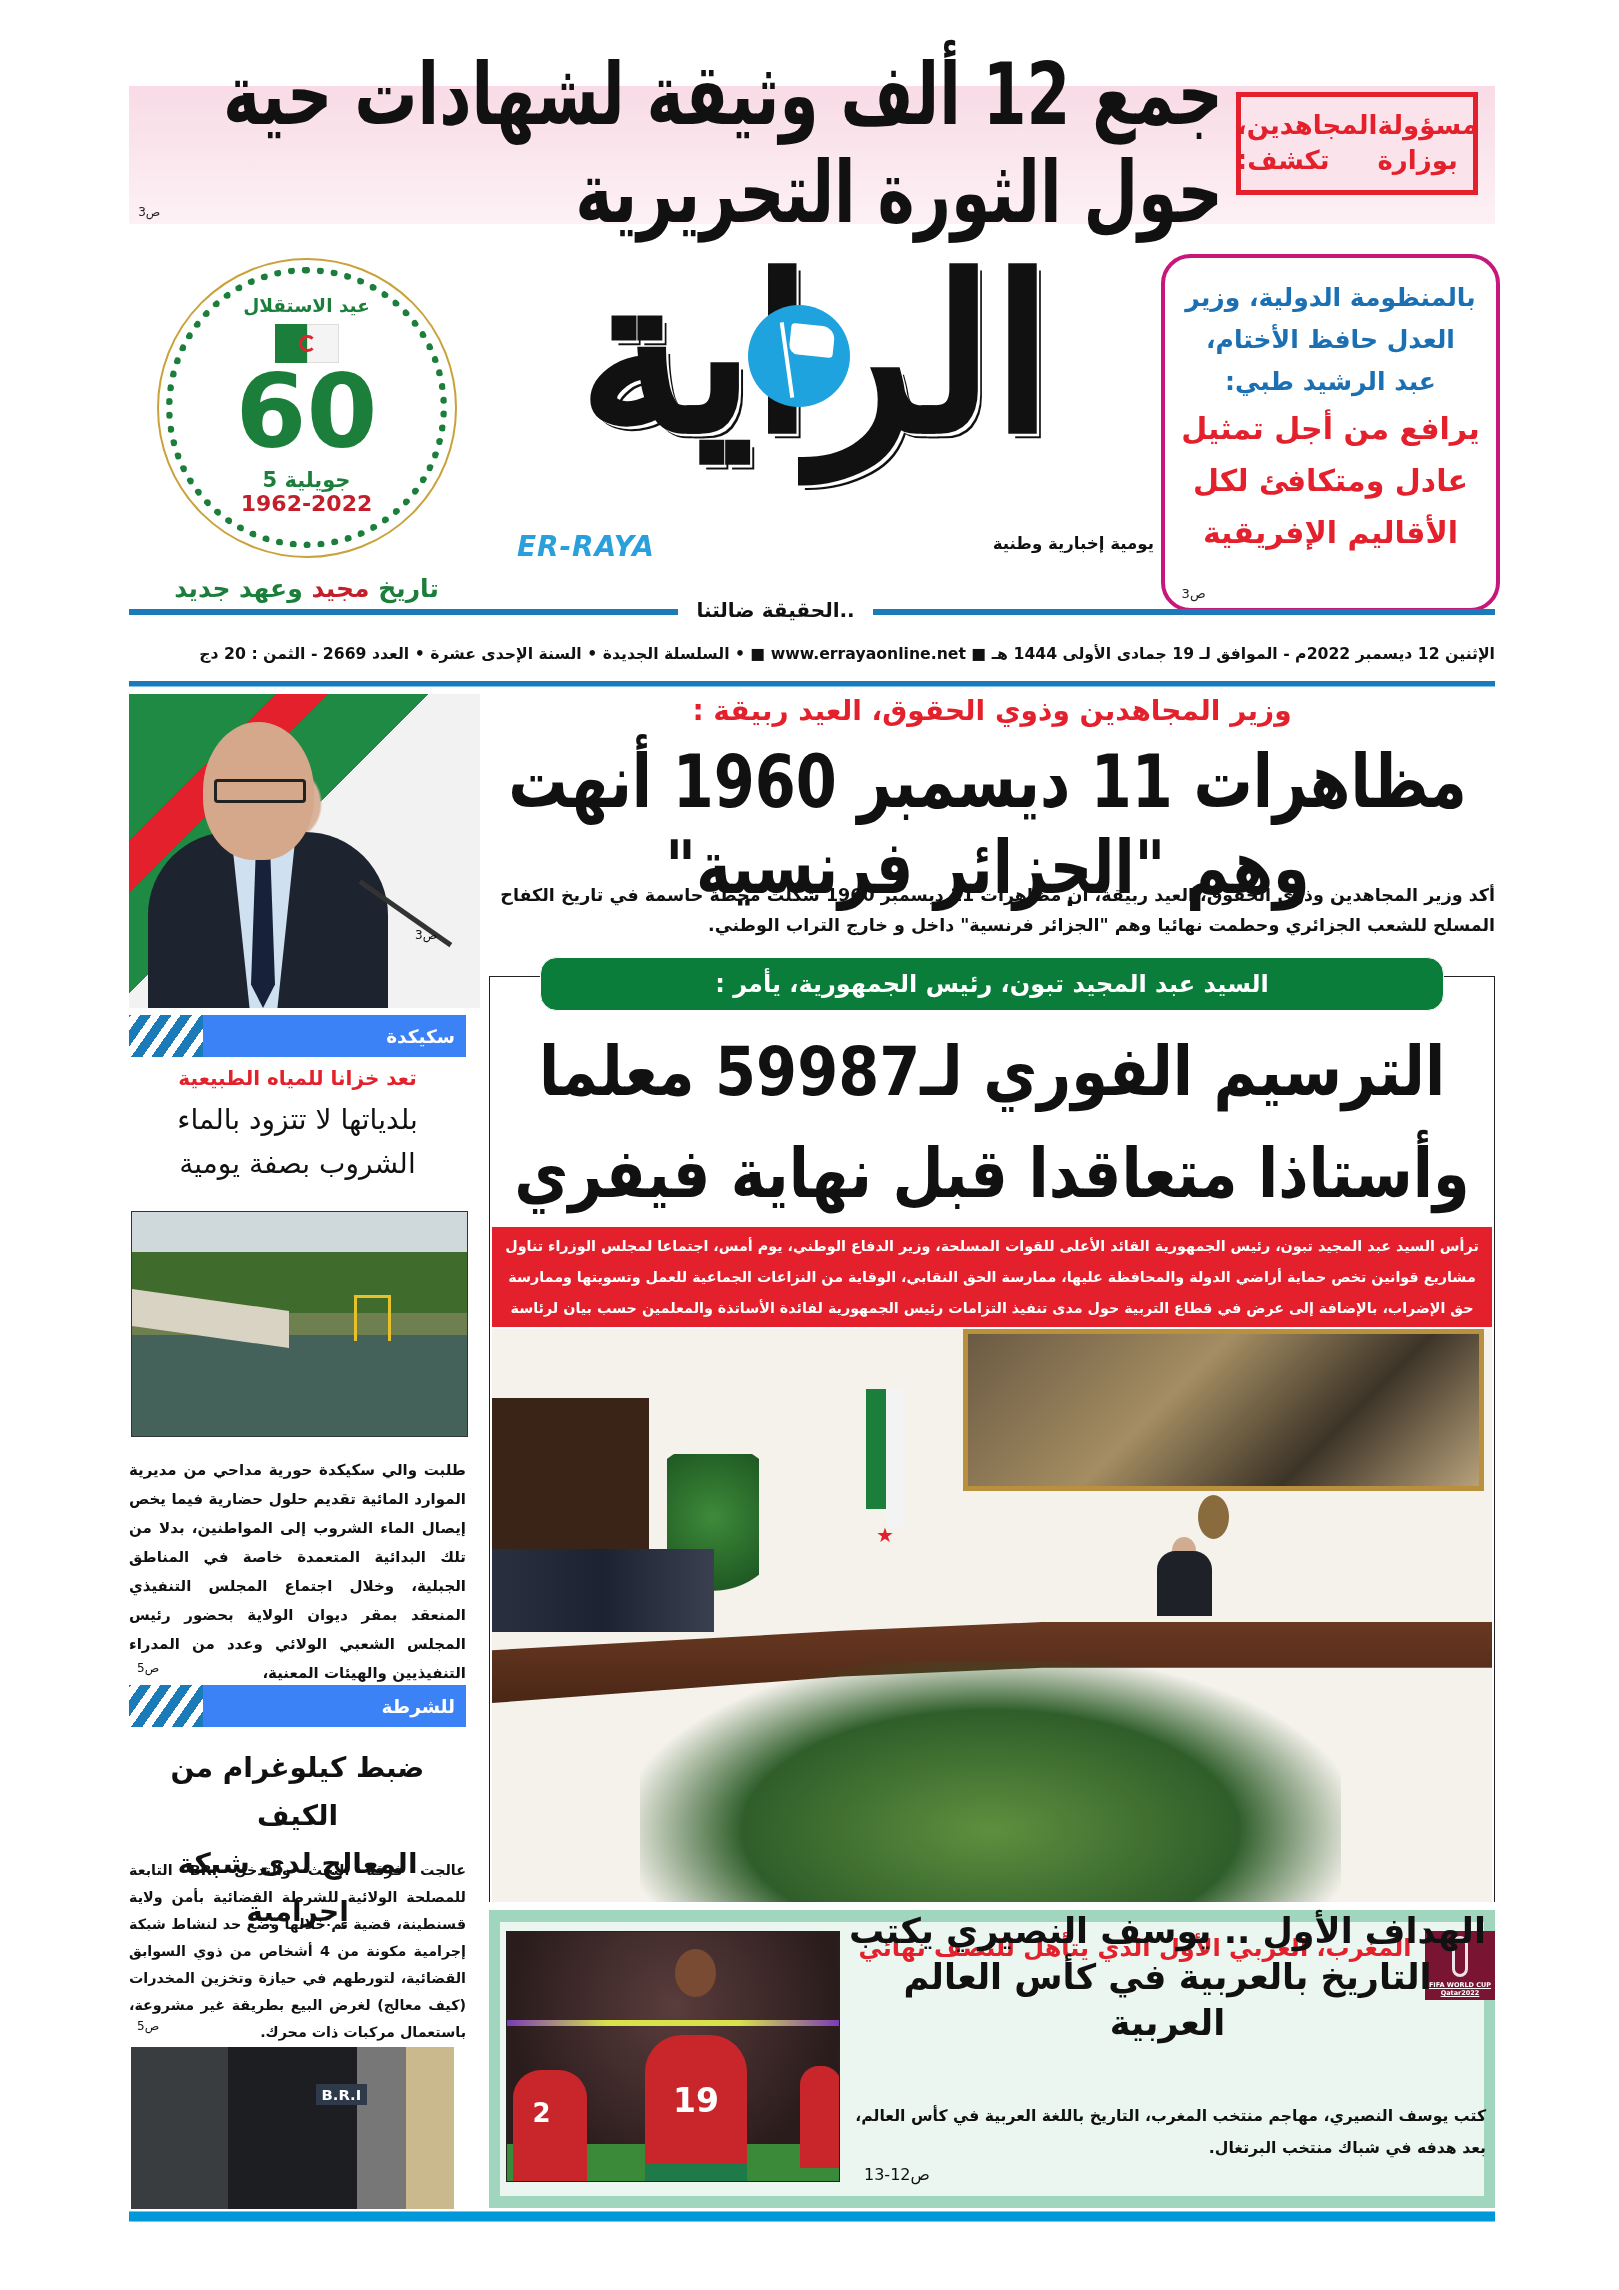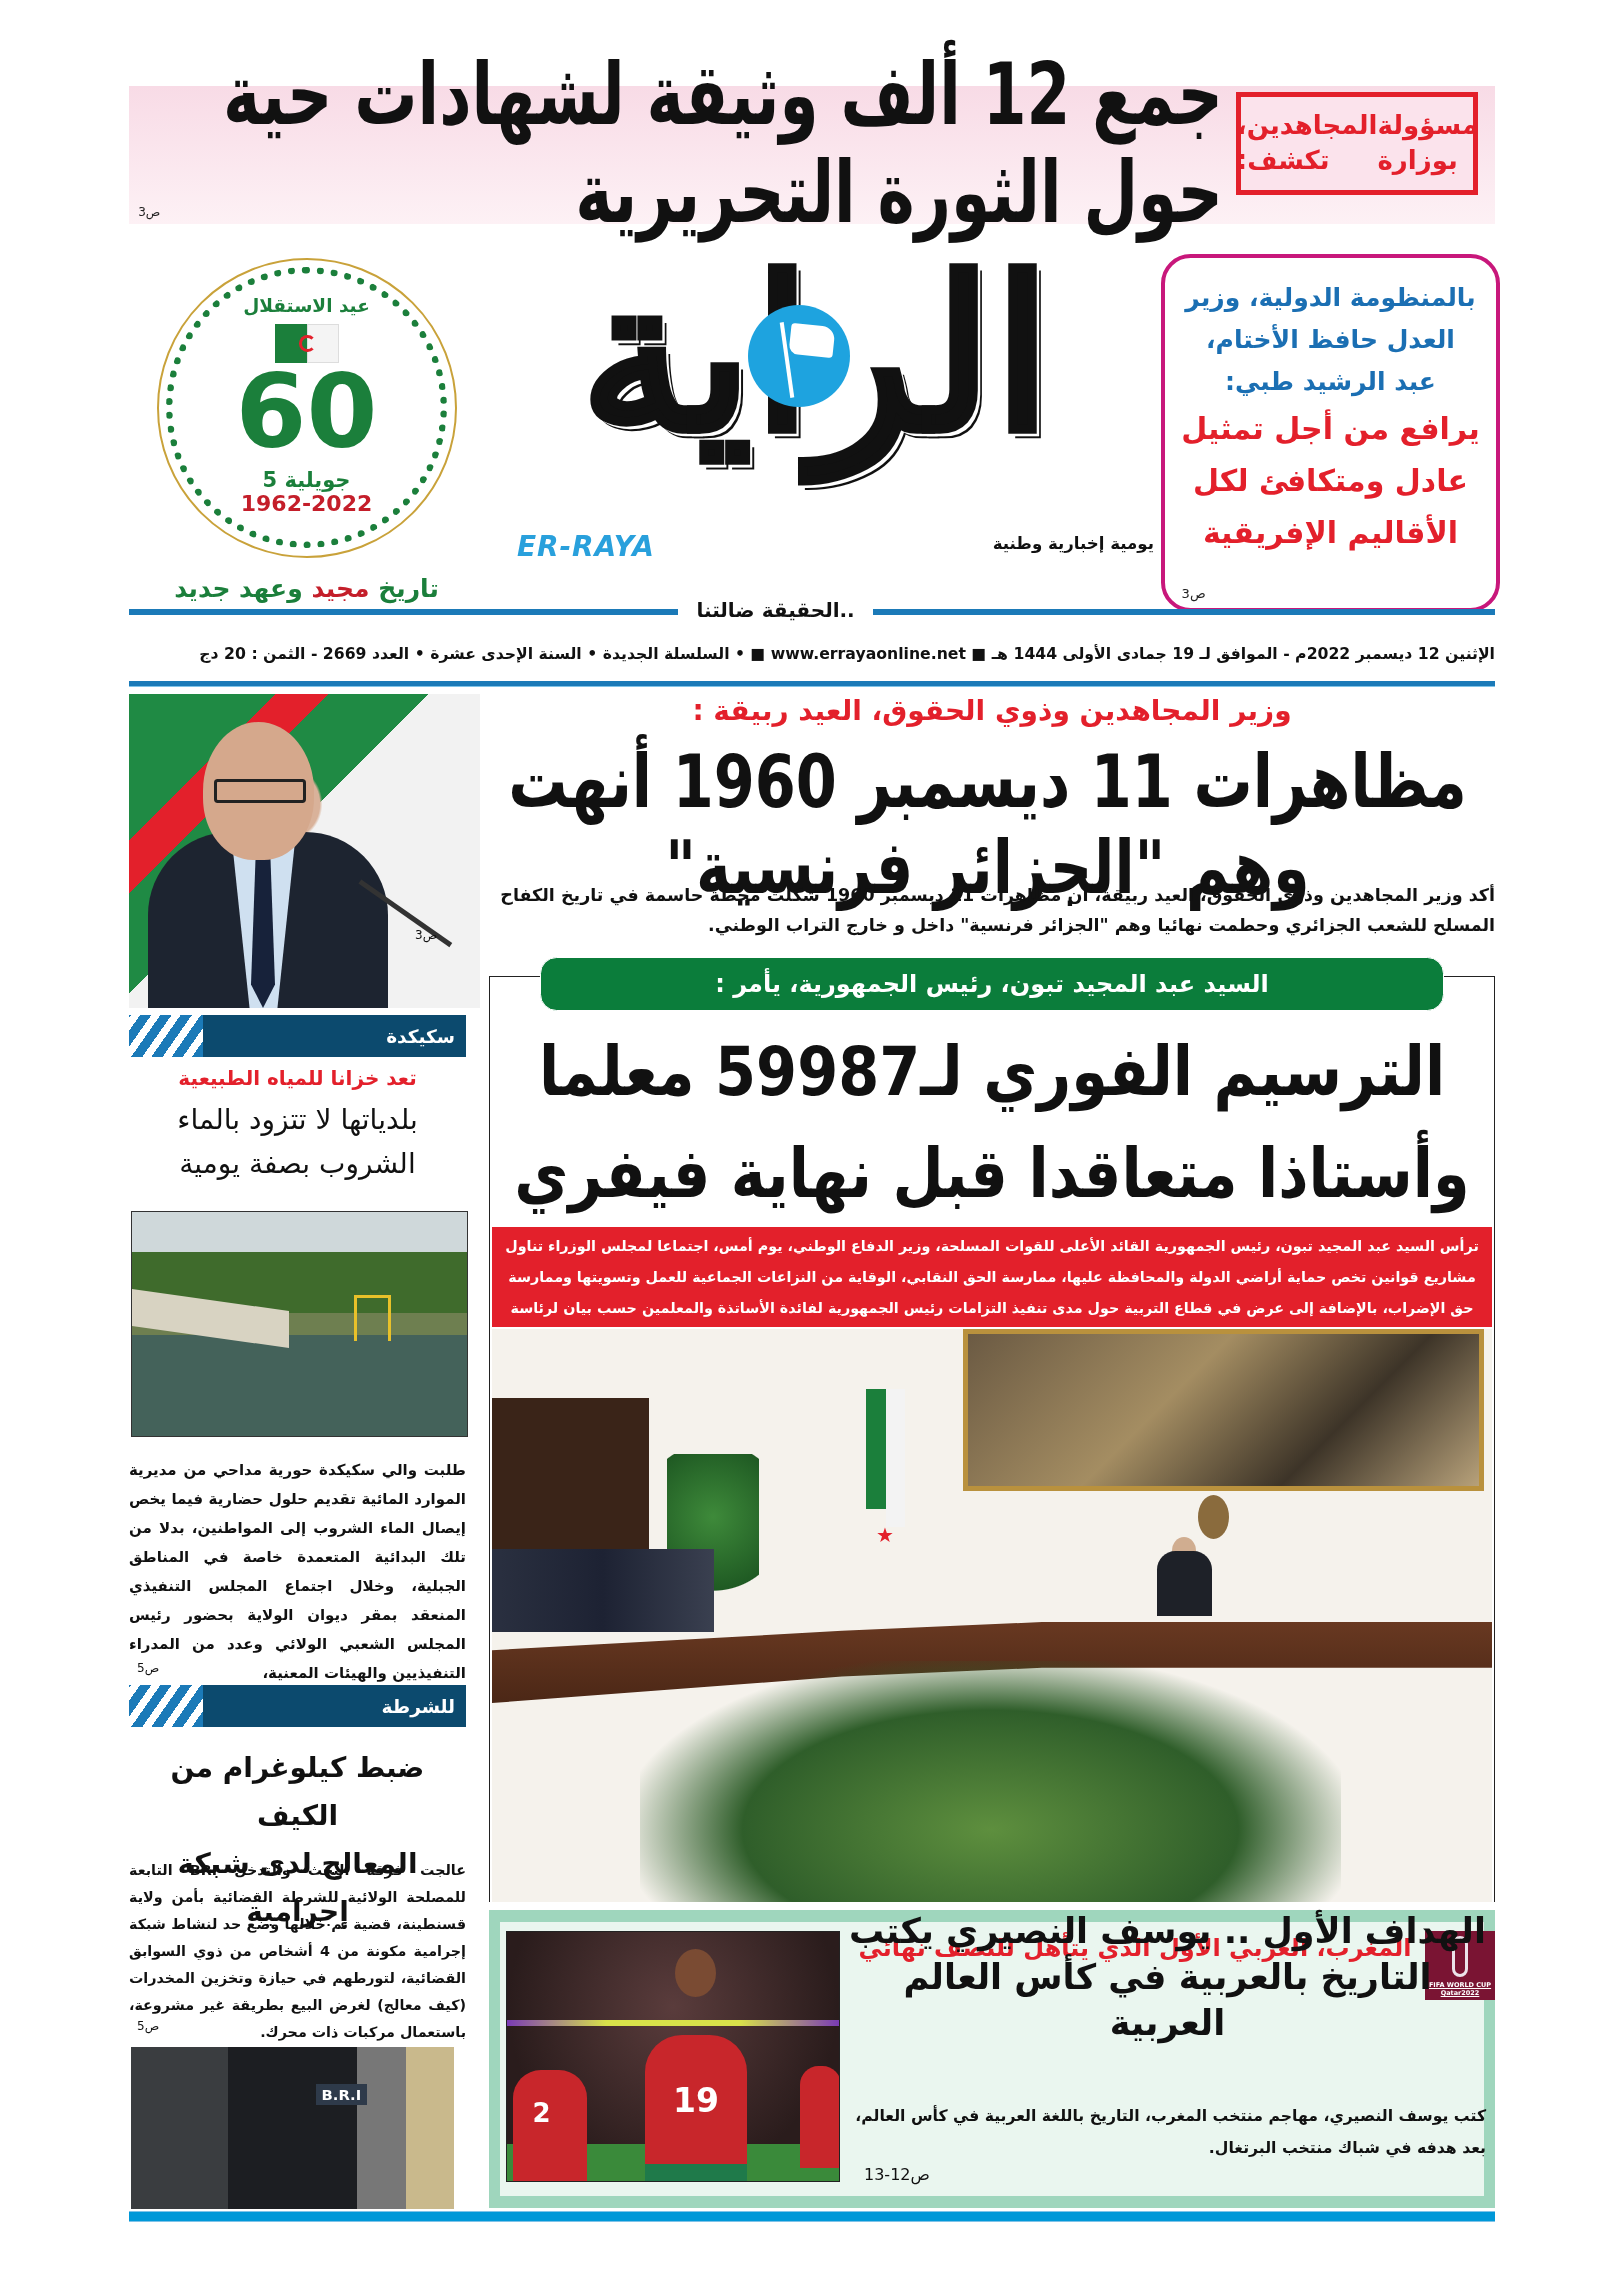--- a/index.html
+++ b/index.html
@@ -68,21 +68,21 @@
   #minister-photo .head { position: absolute; left: 74px; top: 28px; width: 111px; height: 138px; border-radius: 50% 50% 45% 45%; background: #d5a88c; }
   #minister-photo .glasses { position: absolute; left: 85px; top: 85px; width: 92px; height: 24px; border: 3.7px solid #222; border-radius: 3.7px; }
   #minister-photo .mic { position: absolute; left: 231px; top: 185px; width: 111px; height: 4.6px; background: #333; transform: rotate(35deg); transform-origin: left; }
 
   #minister-kicker { left: 489px; top: 694px; width: 1006px; text-align: center; color: #e3202b; font-weight: bold; font-size: 28px; }
   #minister-headline { left: 480px; top: 738px; width: 1015px; text-align: center; font-weight: bold; font-size: 59px; letter-spacing: -0.9px; transform: scaleY(1.25); transform-origin: top; }
   #minister-body { left: 489px; top: 881px; width: 1006px; text-align: right; font-weight: bold; font-size: 17.5px; line-height: 29.5px; }
   #minister-ref { left: 415px; top: 928px; font-size: 12px; }
 
   
-  .section-bar { position: absolute; left: 129px; width: 337px; height: 42px; background: #0c4a6e;
+  .section-bar { position: absolute; left: 129px; width: 337px; height: 42px; background: #3b82f6;
     display: flex; align-items: center; justify-content: flex-start; padding-right: 11px; color: #fff; font-weight: bold; font-size: 18.5px; }
   .section-bar .stripes { position: absolute; left: 0; top: 0; width: 74px; height: 42px;
     background: repeating-linear-gradient(-55deg, #1b7ab8 0 9.2px, #fff 9.2px 16.6px); }
   #sec-skikda { top: 1015px; }
   #sec-constantine { top: 1685px; }
 
   #skikda-kicker { left: 129px; top: 1066px; width: 337px; text-align: center; color: #e3202b; font-weight: bold; font-size: 20px; }
   #skikda-headline { left: 129px; top: 1098px; width: 337px; text-align: center; font-weight: normal; font-size: 28px; line-height: 44px; }
   #skikda-photo { left: 131px; top: 1211px; width: 337px; height: 226px; border: 1.8px solid #333;
     background: linear-gradient(#cfd8da 0 18%, #3f6b2c 18% 45%, #6e7f50 45% 55%, #44625a 55% 100%); overflow: hidden; }

